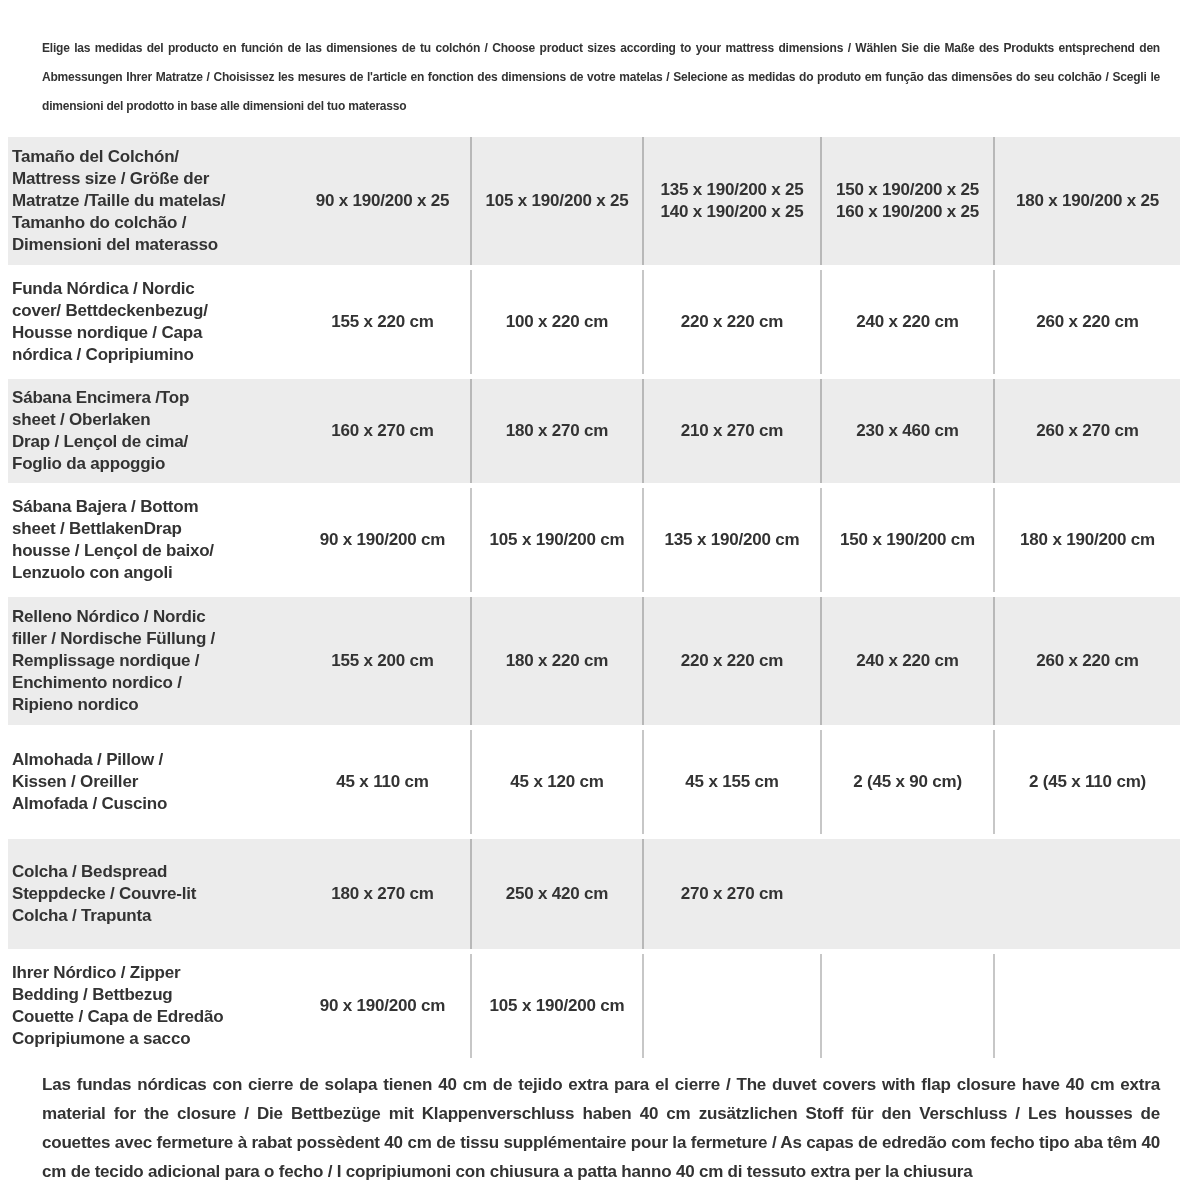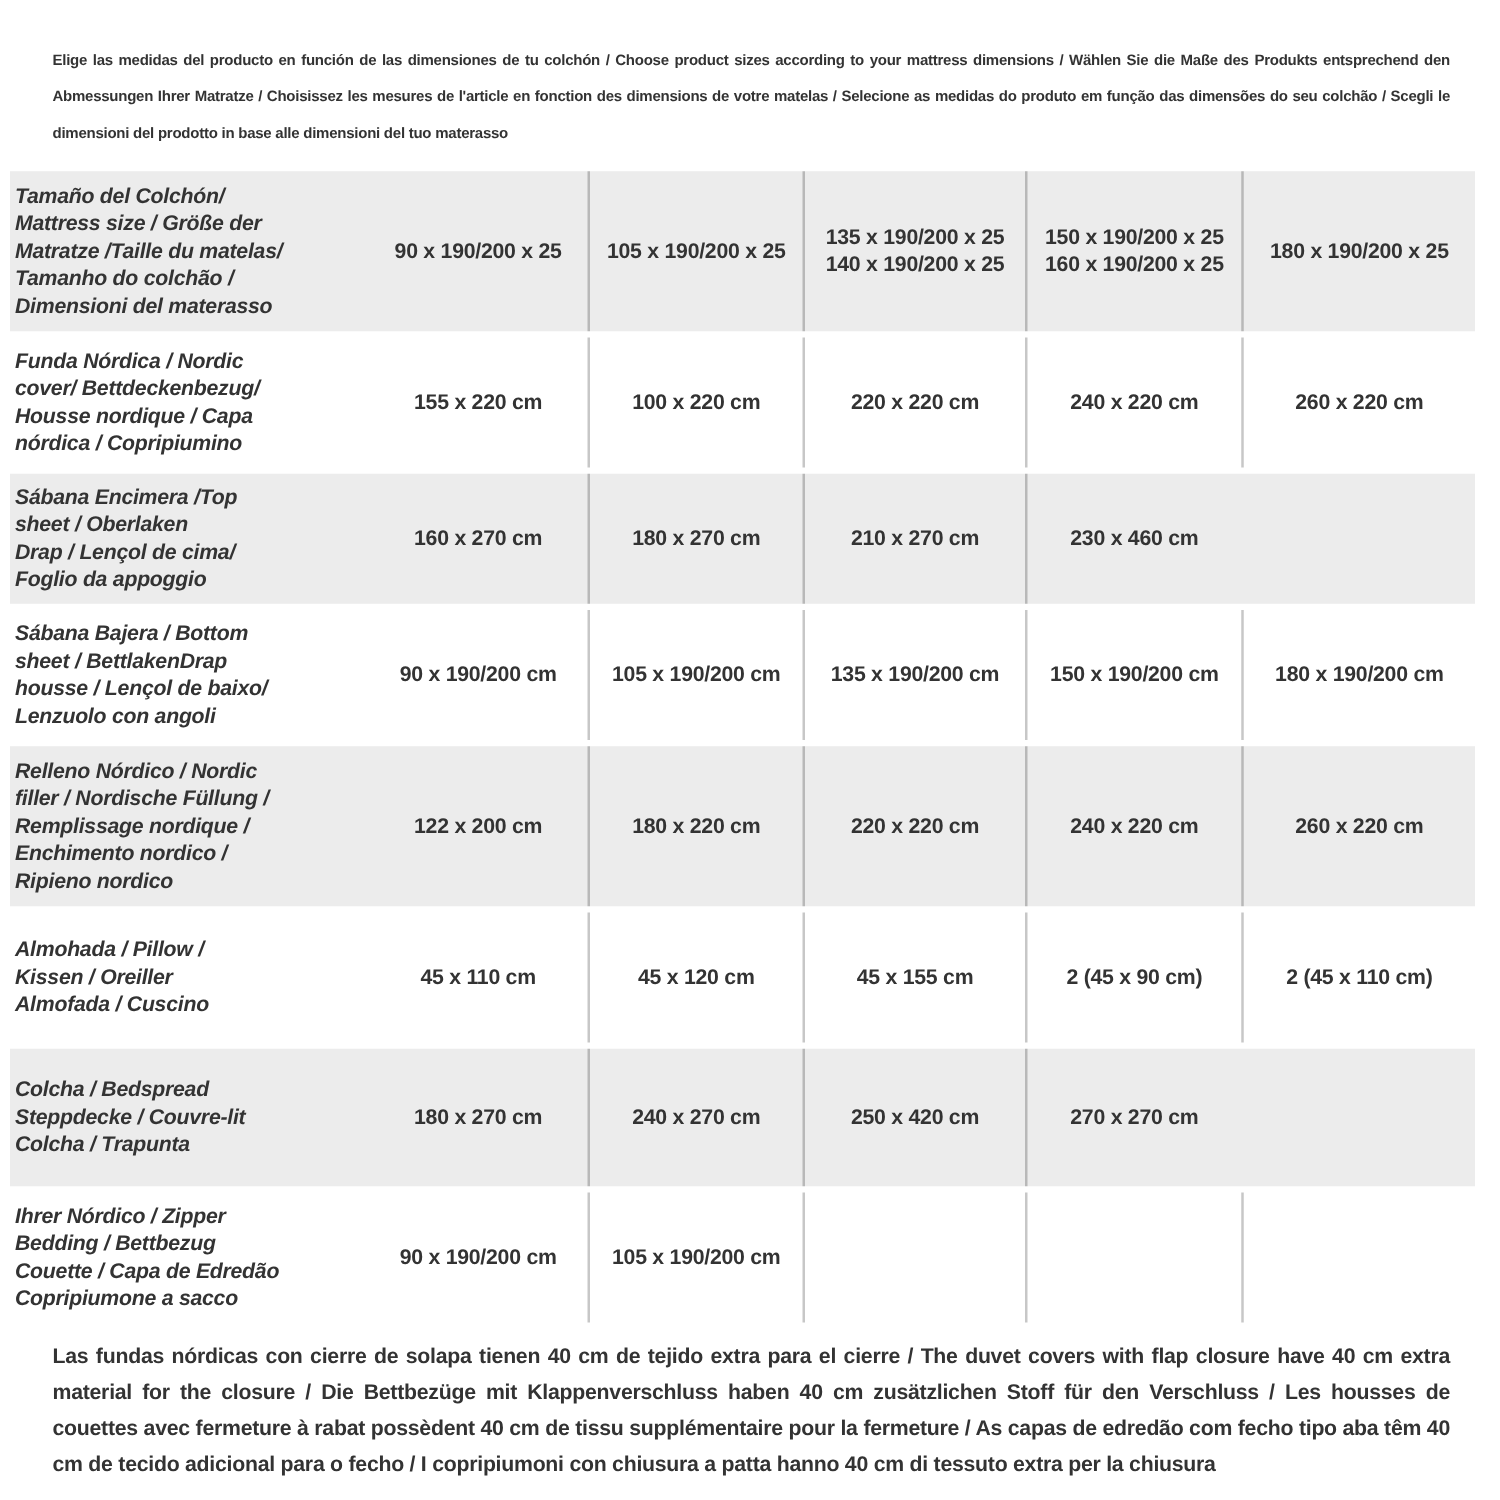--- a/index.html
+++ b/index.html
@@ -41,21 +41,20 @@
     font-size:17px;
     line-height:22px;
     white-space:pre-line;
     padding:6px 4px;
     box-sizing:border-box;
   }
   .cell.label{
     justify-content:flex-start;
     text-align:left;
     padding-right:12px;
-    font-style:italic;
   }
   .row > .cell:nth-child(n+3){
     border-left:2px solid rgba(0,0,0,0.22);
   }
   .footnote{
     margin:12px 40px 0 42px;
     font-size:17px;
     line-height:29px;
     text-align:justify;
   }
@@ -93,60 +92,60 @@
   </div>
     <div class="row">
     <div class="cell label">Sábana Encimera /Top
 sheet / Oberlaken
 Drap / Lençol de cima/
 Foglio da appoggio</div>
     <div class="cell">160 x 270 cm</div>
     <div class="cell">180 x 270 cm</div>
     <div class="cell">210 x 270 cm</div>
     <div class="cell">230 x 460 cm</div>
+    <div class="cell">260 x 270 cm</div>
   </div>
     <div class="row">
     <div class="cell label">Sábana Bajera / Bottom
 sheet / BettlakenDrap
 housse / Lençol de baixo/
 Lenzuolo con angoli</div>
     <div class="cell">90 x 190/200 cm</div>
     <div class="cell">105 x 190/200 cm</div>
     <div class="cell">135 x 190/200 cm</div>
     <div class="cell">150 x 190/200 cm</div>
     <div class="cell">180 x 190/200 cm</div>
   </div>
     <div class="row">
     <div class="cell label">Relleno Nórdico / Nordic
 filler / Nordische Füllung /
 Remplissage nordique /
 Enchimento nordico /
 Ripieno nordico</div>
-    <div class="cell">122 x 200 cm</div>
+    <div class="cell">155 x 200 cm</div>
     <div class="cell">180 x 220 cm</div>
     <div class="cell">220 x 220 cm</div>
     <div class="cell">240 x 220 cm</div>
     <div class="cell">260 x 220 cm</div>
   </div>
     <div class="row">
     <div class="cell label">Almohada  / Pillow /
 Kissen / Oreiller
 Almofada / Cuscino</div>
     <div class="cell">45 x 110 cm</div>
     <div class="cell">45 x 120 cm</div>
     <div class="cell">45 x 155 cm</div>
     <div class="cell">2 (45 x 90 cm)</div>
     <div class="cell">2 (45 x 110 cm)</div>
   </div>
     <div class="row">
     <div class="cell label">Colcha / Bedspread
 Steppdecke / Couvre-lit
 Colcha / Trapunta</div>
     <div class="cell">180 x 270 cm</div>
-    <div class="cell">240 x 270 cm</div>
     <div class="cell">250 x 420 cm</div>
     <div class="cell">270 x 270 cm</div>
   </div>
     <div class="row">
     <div class="cell label">Ihrer Nórdico / Zipper
 Bedding / Bettbezug
 Couette  / Capa de Edredão
 Copripiumone a sacco</div>
     <div class="cell">90 x 190/200 cm</div>
     <div class="cell">105 x 190/200 cm</div>

